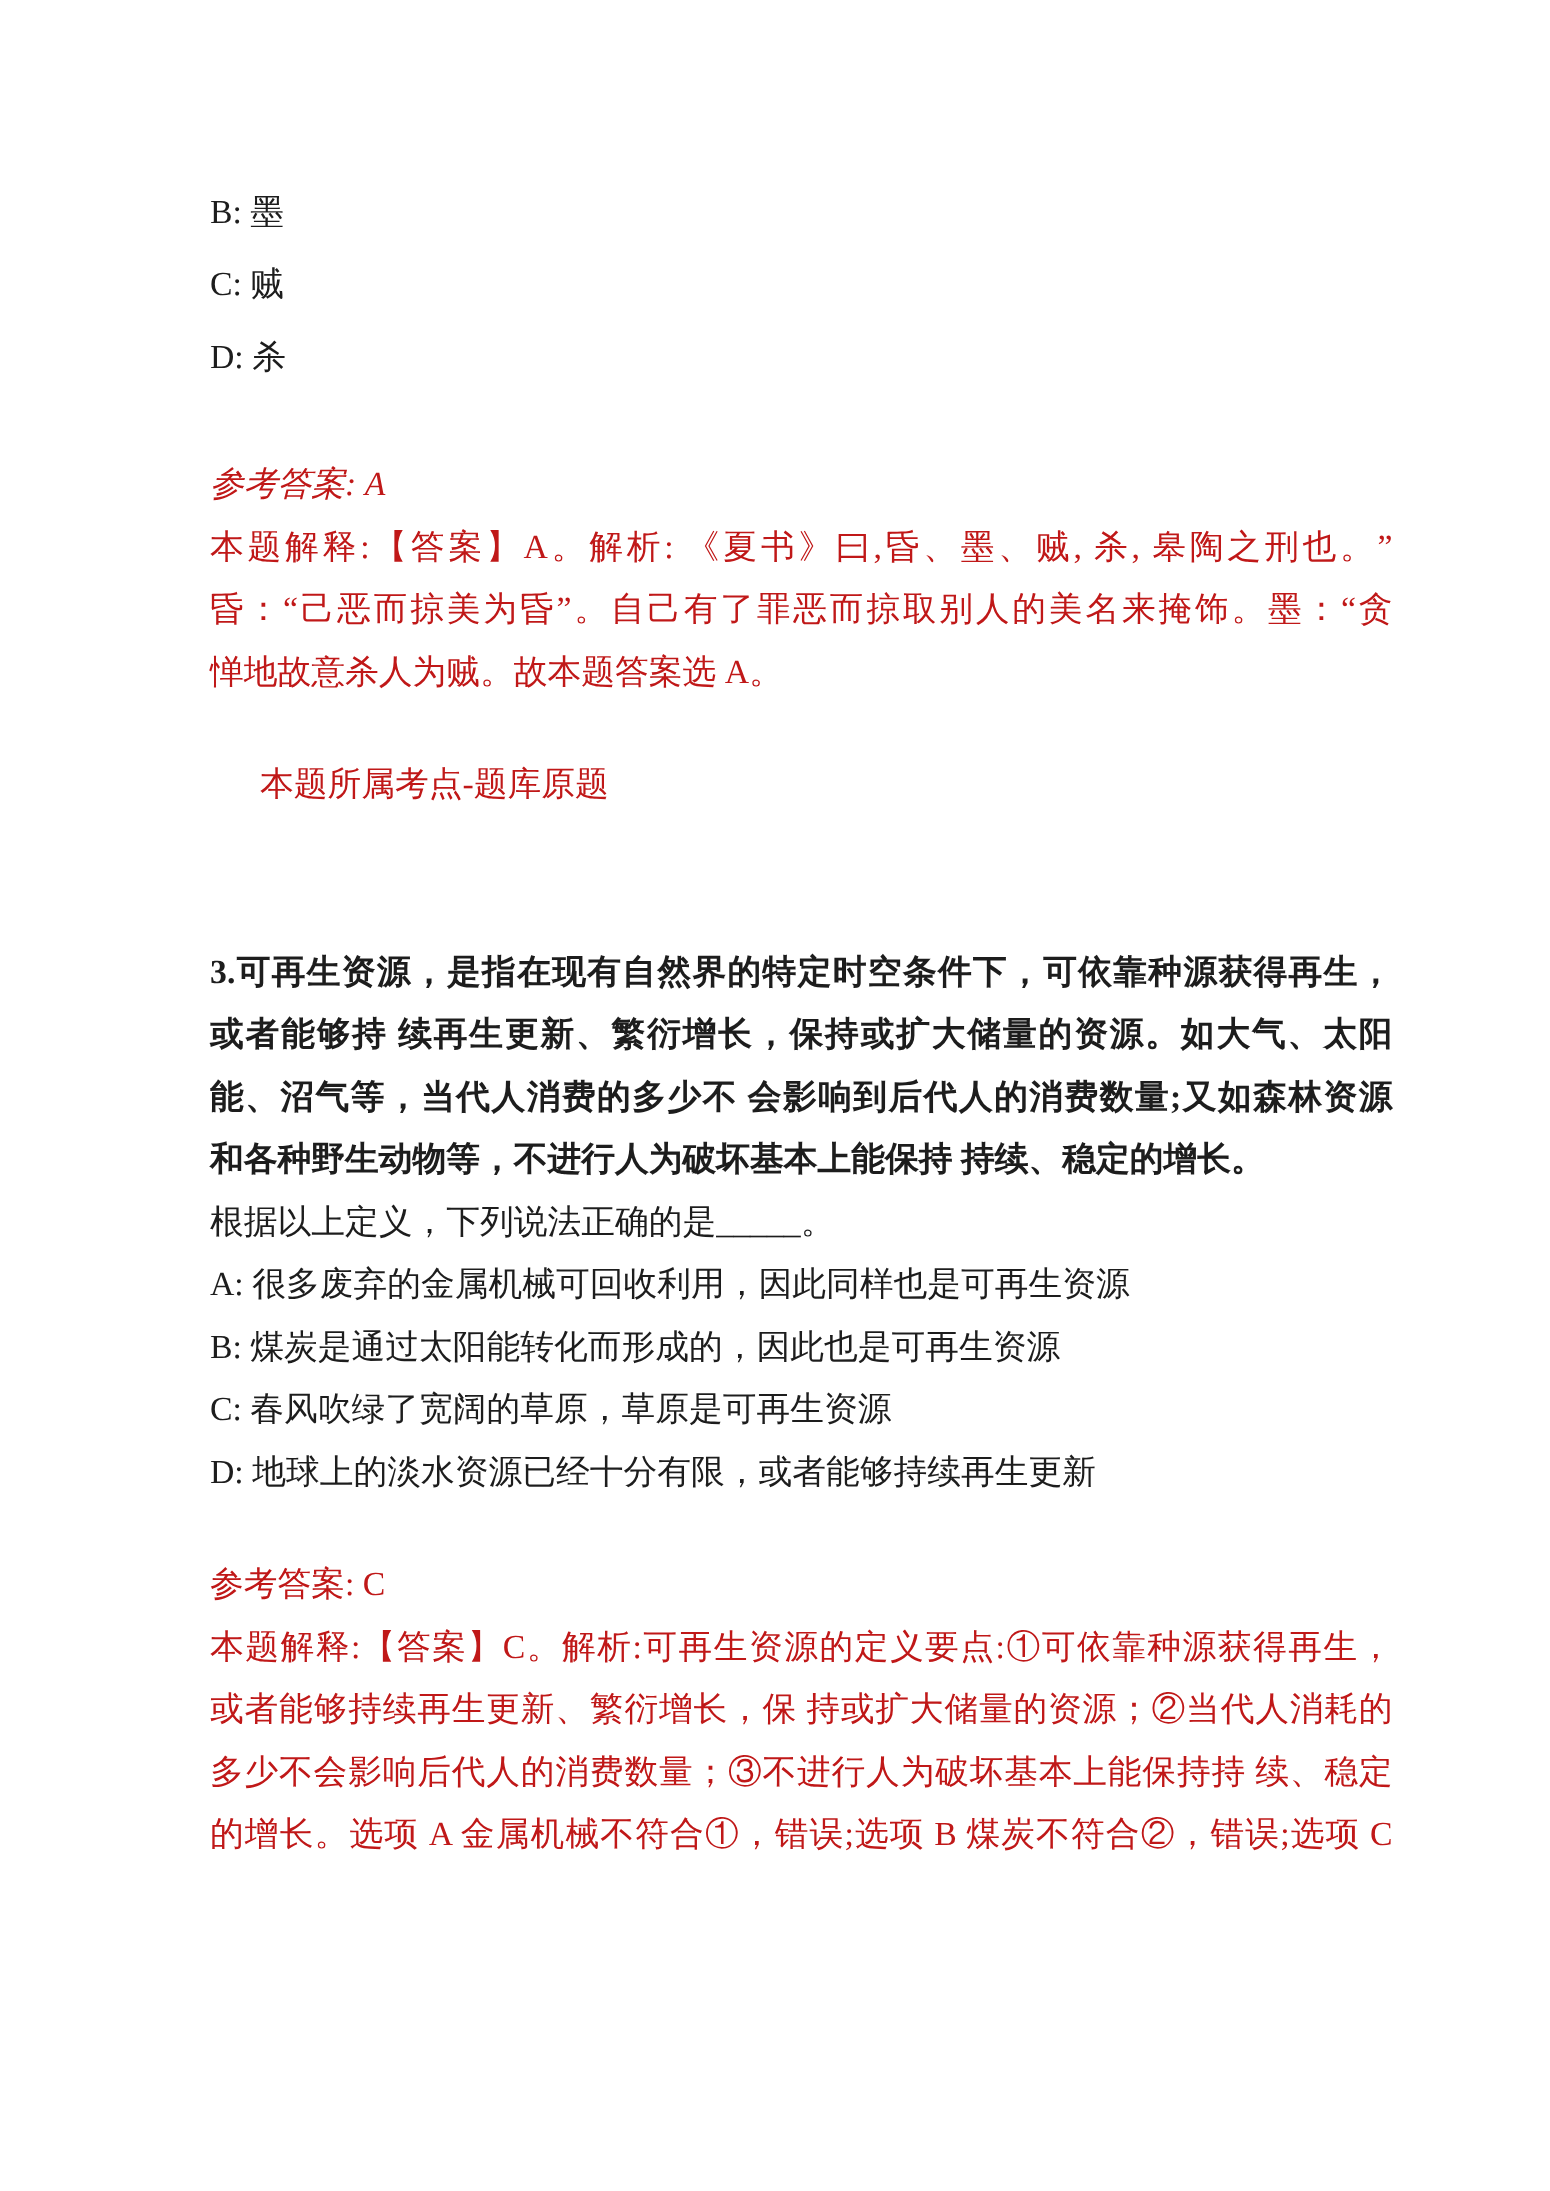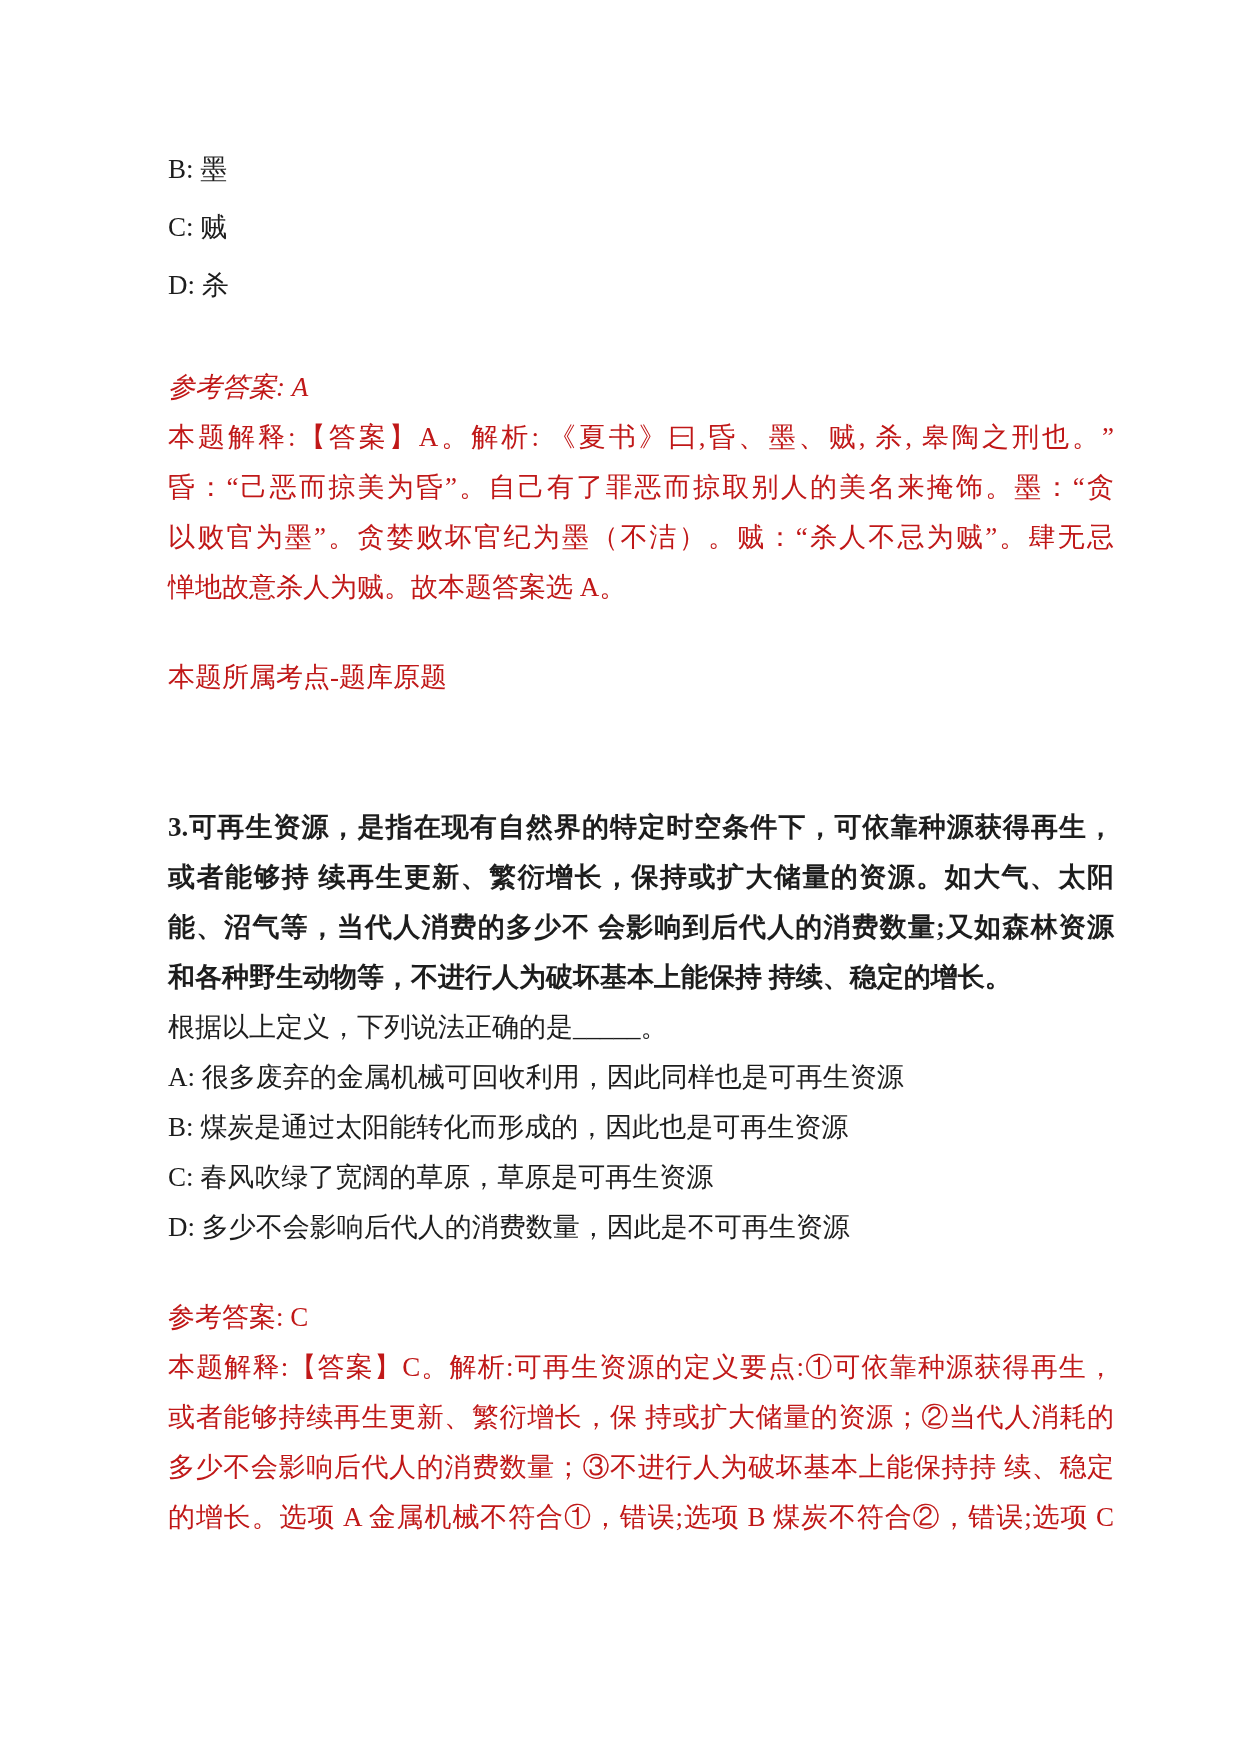--- a/index.html
+++ b/index.html
@@ -25,60 +25,59 @@
     white-space: pre-wrap;
   }
   
   .para .line.stretch {
     text-align: justify;
     text-align-last: justify;
   }
   .red { color: var(--accent, #c01818); }
   .options-top .line { line-height: 58px; }
   .answer-a   { margin-top: 48px; font-style: italic; }
-  .topic-note { margin-top: 40px; }
+  .topic-note { margin-top: 40px; margin-left: 40px; }
   .q3-stem    { margin-top: 100px; font-weight: bold; }
   .answer-c   { margin-top: 40px; }
 </style>
 </head>
 <body>
 
 <div class="page">
 
   <div class="options-top">
       <div class="line">B: 墨</div>
       <div class="line">C: 贼</div>
       <div class="line">D: 杀</div>
     </div>
 
   <div class="red answer-a line">参考答案: A</div>
 
   <div class="para red">
       <div class="line stretch">本题解释:【答案】A。解析: 《夏书》曰,昏、墨、贼, 杀, 皋陶之刑也。”</div>
       <div class="line stretch">昏：“己恶而掠美为昏”。自己有了罪恶而掠取别人的美名来掩饰。墨：“贪</div>
-      <div class="line stretch">以败官为墨”。贪婪败坏官纪为墨（不洁）。贼：“杀人不忌为贼”。肆无忌</div>
       <div class="line">惮地故意杀人为贼。故本题答案选 A。</div>
     </div>
 
   <div class="red topic-note line">本题所属考点-题库原题</div>
 
   <div class="para q3-stem">
       <div class="line stretch">3.可再生资源，是指在现有自然界的特定时空条件下，可依靠种源获得再生，</div>
       <div class="line stretch">或者能够持 续再生更新、繁衍增长，保持或扩大储量的资源。如大气、太阳</div>
       <div class="line stretch">能、沼气等，当代人消费的多少不 会影响到后代人的消费数量;又如森林资源</div>
       <div class="line">和各种野生动物等，不进行人为破坏基本上能保持 持续、稳定的增长。</div>
     </div>
 
   <div class="line">根据以上定义，下列说法正确的是_____。</div>
 
   <div>
       <div class="line">A: 很多废弃的金属机械可回收利用，因此同样也是可再生资源</div>
       <div class="line">B: 煤炭是通过太阳能转化而形成的，因此也是可再生资源</div>
       <div class="line">C: 春风吹绿了宽阔的草原，草原是可再生资源</div>
-      <div class="line">D: 多少不会影响后代人的消费数量，因此是不可再生资源</div>
+      <div class="line">D: 地球上的淡水资源已经十分有限，或者能够持续再生更新</div>
     </div>
 
   <div class="red answer-c line">参考答案: C</div>
 
   <div class="para red">
       <div class="line stretch">本题解释:【答案】C。解析:可再生资源的定义要点:①可依靠种源获得再生，</div>
       <div class="line stretch">或者能够持续再生更新、繁衍增长，保 持或扩大储量的资源；②当代人消耗的</div>
       <div class="line stretch">多少不会影响后代人的消费数量；③不进行人为破坏基本上能保持持 续、稳定</div>
       <div class="line stretch">的增长。选项 A 金属机械不符合①，错误;选项 B 煤炭不符合②，错误;选项 C</div>
     </div>

